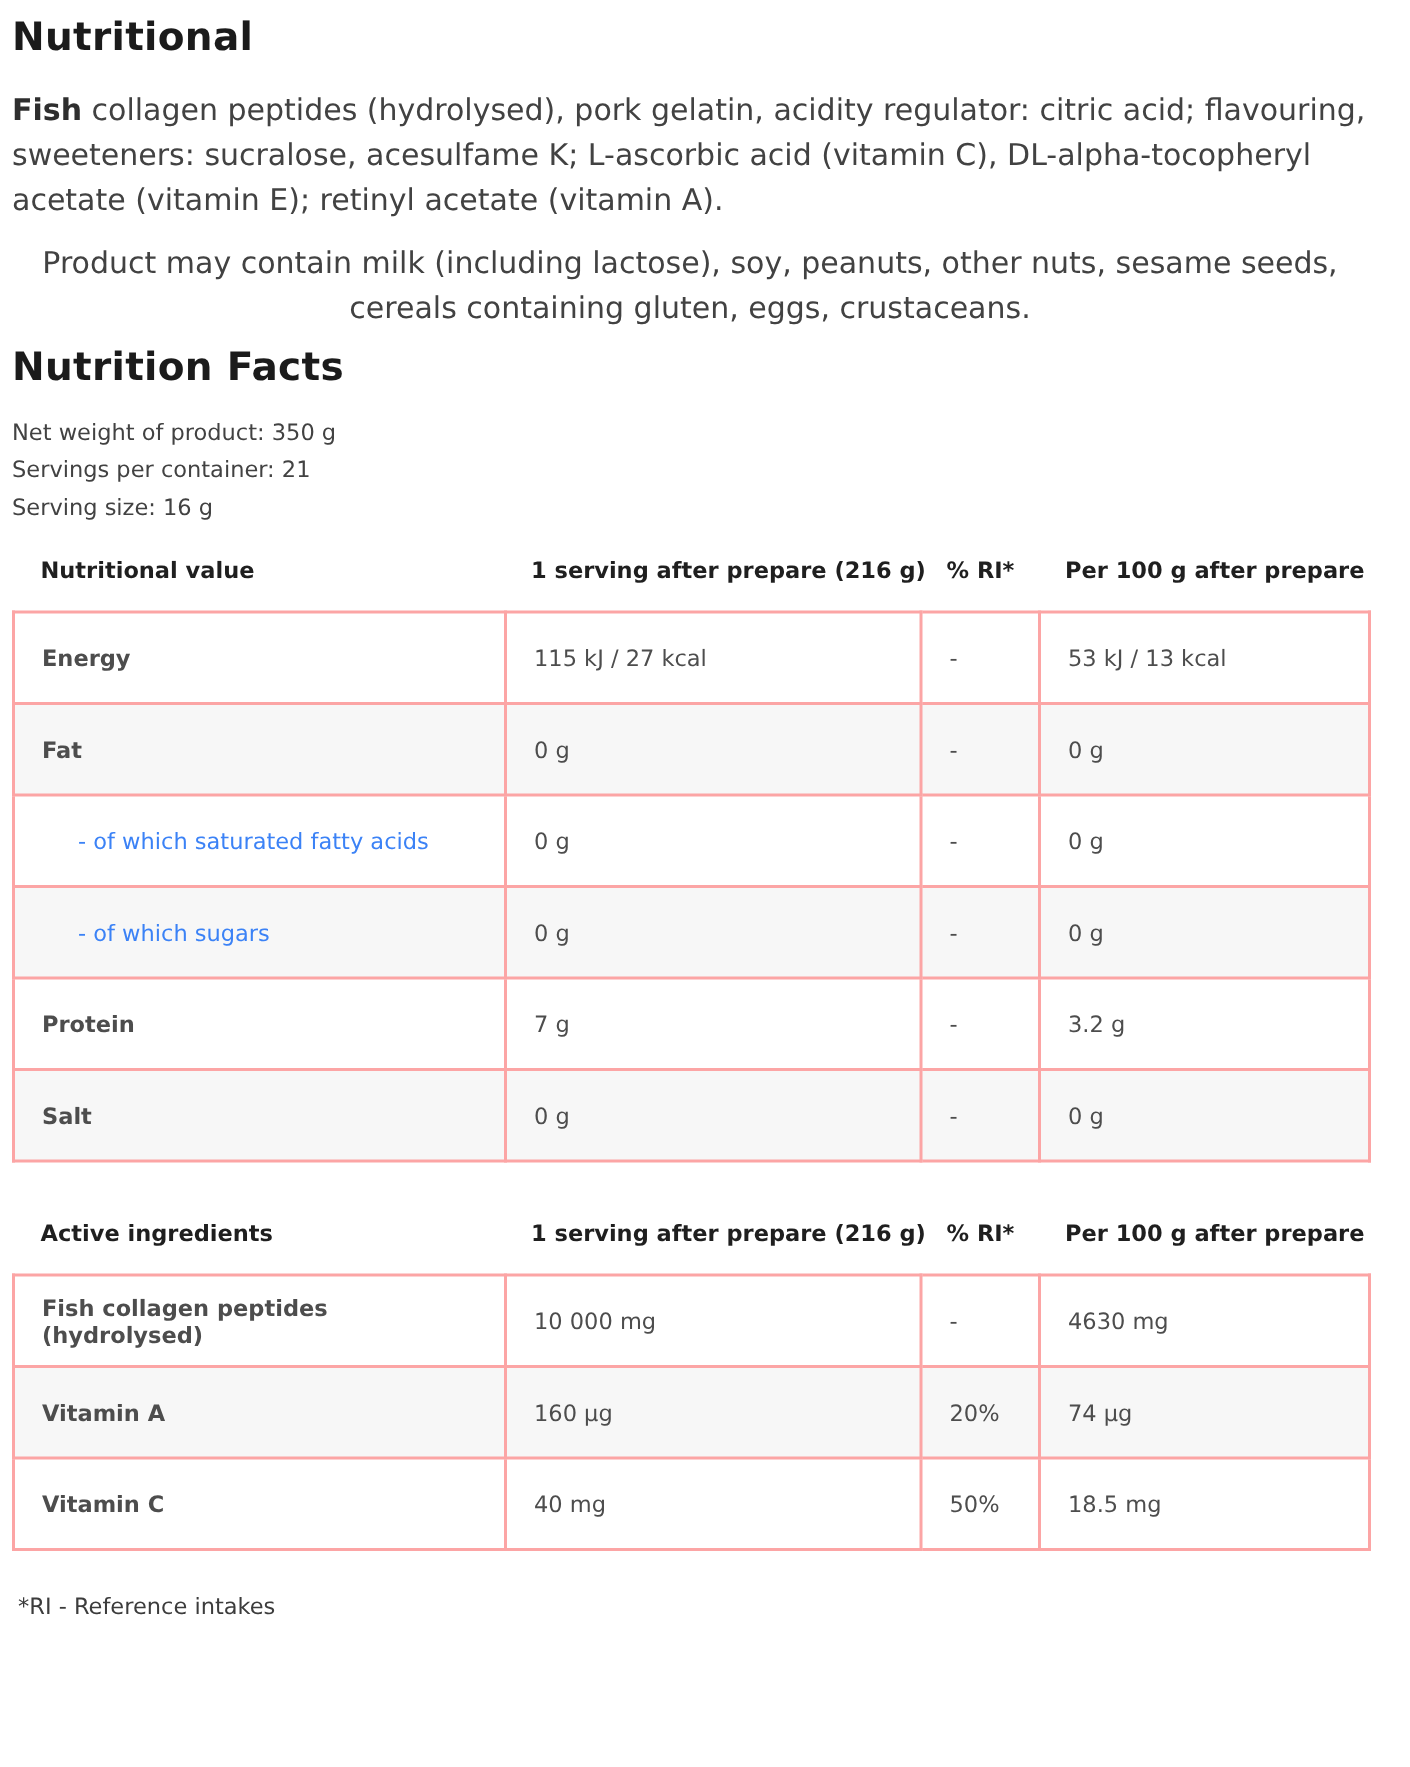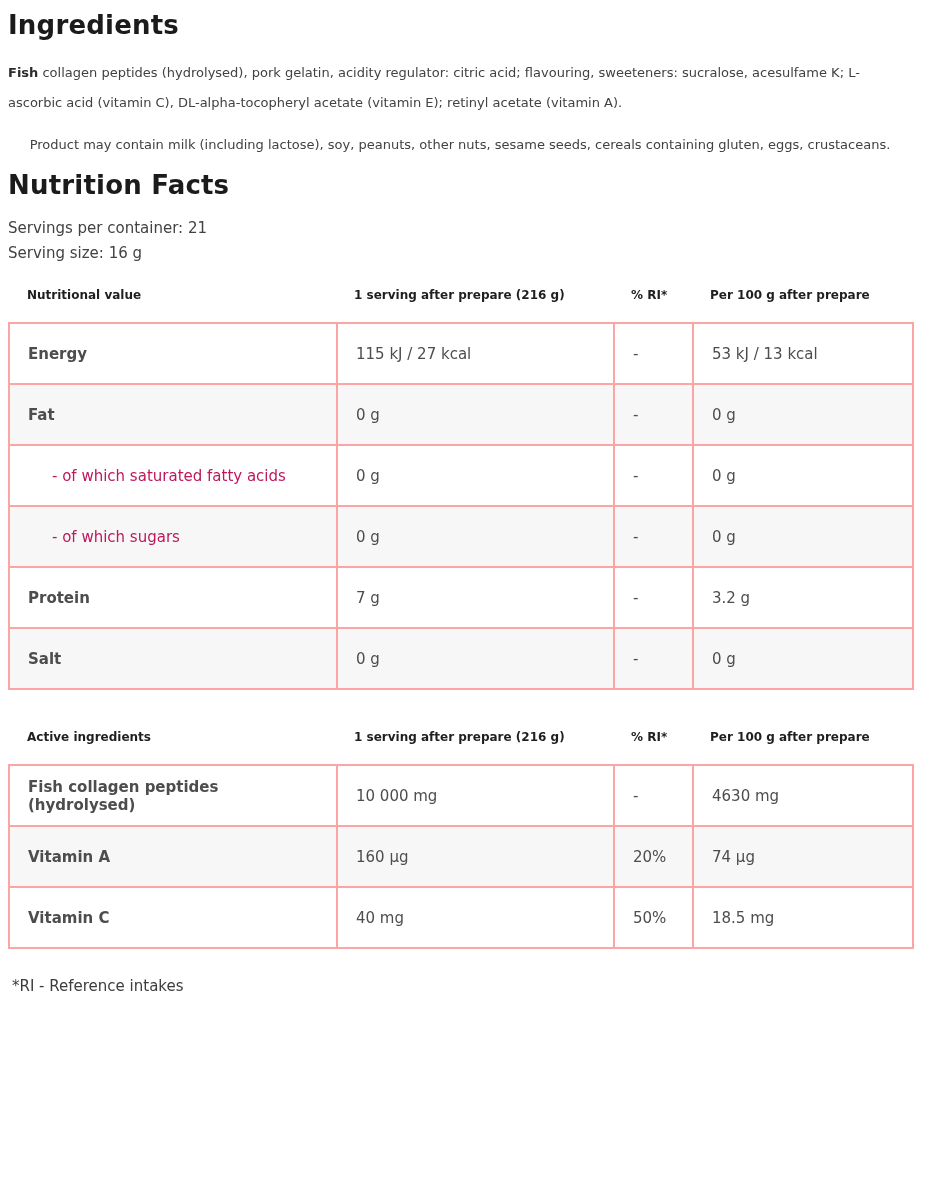--- a/index.html
+++ b/index.html
@@ -16,42 +16,42 @@
     font-size: 26px;
     line-height: 34px;
     font-weight: 700;
     color: #1b1b1b;
     letter-spacing: 0.2px;
   }
   h2.nutrition-heading { margin-top: 8px; }
 
   p.body-text {
     margin: 16px 0 0 0;
-    font-size: 13px;
+    font-size: 20px;
     line-height: 30px;
     color: #424242;
   }
   p.body-text.allergen { margin-top: 12px; text-align: center; }
   p.body-text b { color: #2e2e2e; }
 
   .info-block { margin-top: 14px; }
   .info-block p {
     margin: 0;
     font-size: 15px;
     line-height: 25px;
     color: #424242;
   }
 
   .thead {
     display: grid;
     grid-template-columns: 328px 277px 79px 220px;
     align-items: center;
     height: 30px;
     margin-top: 14px;
-    font-size: 12px;
+    font-size: 15px;
     font-weight: 700;
     color: #1f1f1f;
   }
   .thead.second { margin-top: 32px; }
   .thead .hcell { padding-left: 18px; white-space: nowrap; }
   .thead .hcell.first { padding-left: 19px; }
 
   table.data-table {
     border-collapse: collapse;
     table-layout: fixed;
@@ -65,43 +65,44 @@
   col.c4 { width: 220px; }
   table.data-table td {
     border: 2px solid #fca5a5;
     height: 61px;
     vertical-align: middle;
     padding: 0 6px 0 18px;
     color: #4d4d4d;
   }
   table.data-table tr:nth-child(even) td { background: #f7f7f7; }
   td.label { padding-left: 19px; font-weight: 700; color: #272727; }
-  td.label.sub { padding-left: 42px; font-weight: 400; color: #be185d; }
+  td.label.sub { padding-left: 42px; font-weight: 400; color: #3b82f6; }
 
   p.footnote {
     margin: 26px 0 0 4px;
     font-size: 15px;
     line-height: 22px;
     color: #3c3c3c;
   }
 </style>
 </head>
 <body>
 
 <div class="page">
 
-  <h2 class="section-heading">Ingredients</h2>
+  <h2 class="section-heading">Nutritional</h2>
 
   <p class="body-text"><b>Fish</b><span> collagen peptides (hydrolysed), pork gelatin, acidity regulator: citric acid; flavouring, sweeteners: sucralose, acesulfame K; L-ascorbic acid (vitamin C), DL-alpha-tocopheryl acetate (vitamin E); retinyl acetate (vitamin A).</span></p>
 
   <p class="body-text allergen">Product may contain milk (including lactose), soy, peanuts, other nuts, sesame seeds, cereals containing gluten, eggs, crustaceans.</p>
 
   <h2 class="section-heading nutrition-heading">Nutrition Facts</h2>
 
   <div class="info-block">
+    <p>Net weight of product: 350 g</p>
     <p>Servings per container: 21</p>
     <p>Serving size: 16 g</p>
   </div>
 
   <div class="thead">
     <div class="hcell first">Nutritional value</div>
     <div class="hcell">1 serving after prepare (216 g)</div>
     <div class="hcell">% RI*</div>
     <div class="hcell">Per 100 g after prepare</div>
   </div>

